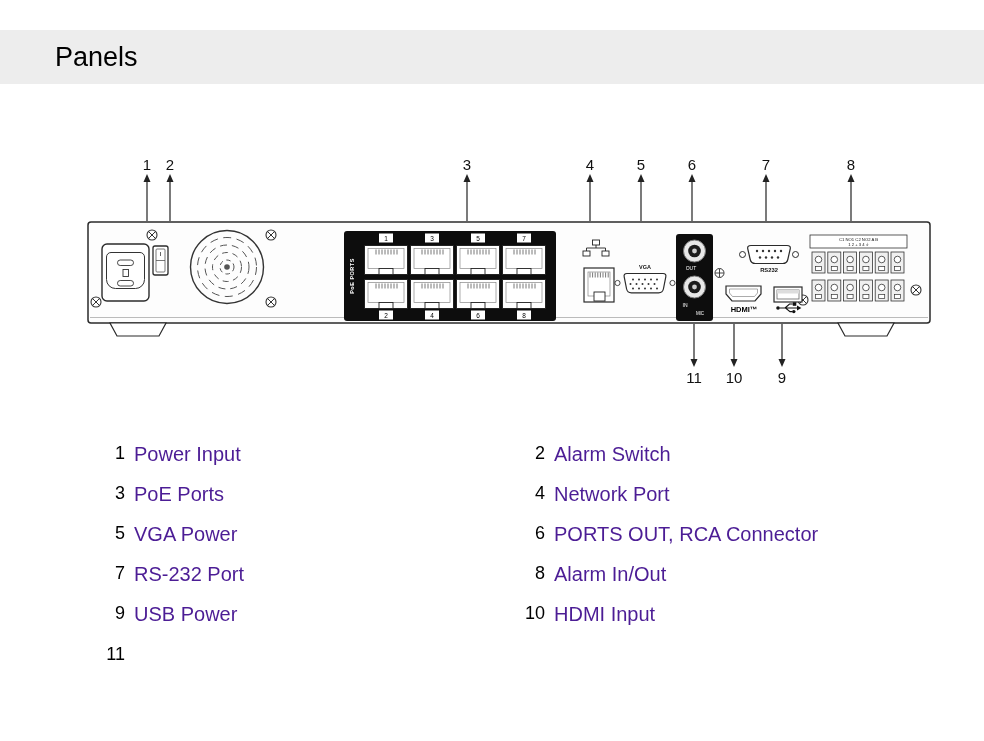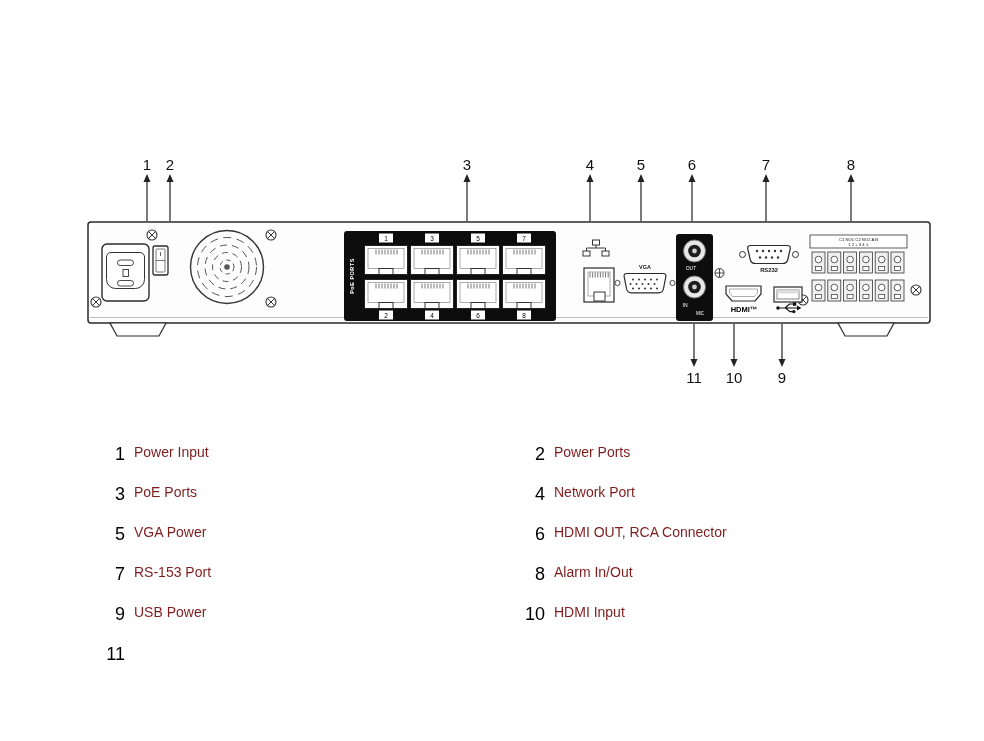--- a/index.html
+++ b/index.html
@@ -11,27 +11,30 @@
   .diagram-svg{position:absolute;left:0;top:140px;}
   svg text{font-family:"Liberation Sans",sans-serif;}
   .co{font-size:15px;fill:#111;text-anchor:middle;}
   .chipnum{font-size:6.5px;fill:#000;text-anchor:middle;}
   .wlabel{fill:#fff;text-anchor:middle;}
   .legend{position:absolute;left:0;top:434px;width:984px;}
   .lrow{display:flex;height:40px;align-items:center;}
   .lcell{display:flex;width:420px;}
   .lcell.first{margin-left:95px;}
   .lnum{width:30px;text-align:right;font-size:18px;color:#000;}
-  .llabel{margin-left:9px;font-size:14px;color:#7f1d1d;white-space:nowrap;text-align:right;}
+  .llabel{margin-left:9px;font-size:20px;color:#4c1d95;white-space:nowrap;text-align:right;}
 </style>
 </head>
 <body>
 
 <div class="page">
 
+  <div class="header">
+    <div class="title">Panels</div>
+  </div>
 
   <svg class="diagram-svg" width="984" height="285" viewBox="0 0 984 285">
     <defs>
       <g id="rj45">
         <rect x="0.5" y="0.5" width="43" height="29" fill="#fff" stroke="#222" stroke-width="1"></rect>
         <rect x="4" y="3.5" width="36" height="20" fill="none" stroke="#888" stroke-width="0.7"></rect>
         <path d="M12 4.5 v5 M15 4.5 v5 M18 4.5 v5 M21 4.5 v5 M24 4.5 v5 M27 4.5 v5 M30 4.5 v5 M33 4.5 v5" stroke="#555" stroke-width="0.8"></path>
         <rect x="15" y="23.5" width="14" height="6" fill="#fff" stroke="#222" stroke-width="0.9"></rect>
       </g>
       <g id="screw">
@@ -291,47 +294,47 @@
   </svg>
 
   <div class="legend">
     <div class="lrow">
       <div class="lcell first">
         <span class="lnum">1</span>
         <span class="llabel">Power Input</span>
       </div>
       <div class="lcell">
         <span class="lnum">2</span>
-        <span class="llabel">Power Ports</span>
+        <span class="llabel">Alarm Switch</span>
       </div>
     </div>
     <div class="lrow">
       <div class="lcell first">
         <span class="lnum">3</span>
         <span class="llabel">PoE Ports</span>
       </div>
       <div class="lcell">
         <span class="lnum">4</span>
         <span class="llabel">Network Port</span>
       </div>
     </div>
     <div class="lrow">
       <div class="lcell first">
         <span class="lnum">5</span>
         <span class="llabel">VGA Power</span>
       </div>
       <div class="lcell">
         <span class="lnum">6</span>
-        <span class="llabel">HDMI OUT, RCA Connector</span>
+        <span class="llabel">PORTS OUT, RCA Connector</span>
       </div>
     </div>
     <div class="lrow">
       <div class="lcell first">
         <span class="lnum">7</span>
-        <span class="llabel">RS-153 Port</span>
+        <span class="llabel">RS-232 Port</span>
       </div>
       <div class="lcell">
         <span class="lnum">8</span>
         <span class="llabel">Alarm In/Out</span>
       </div>
     </div>
     <div class="lrow">
       <div class="lcell first">
         <span class="lnum">9</span>
         <span class="llabel">USB Power</span>

